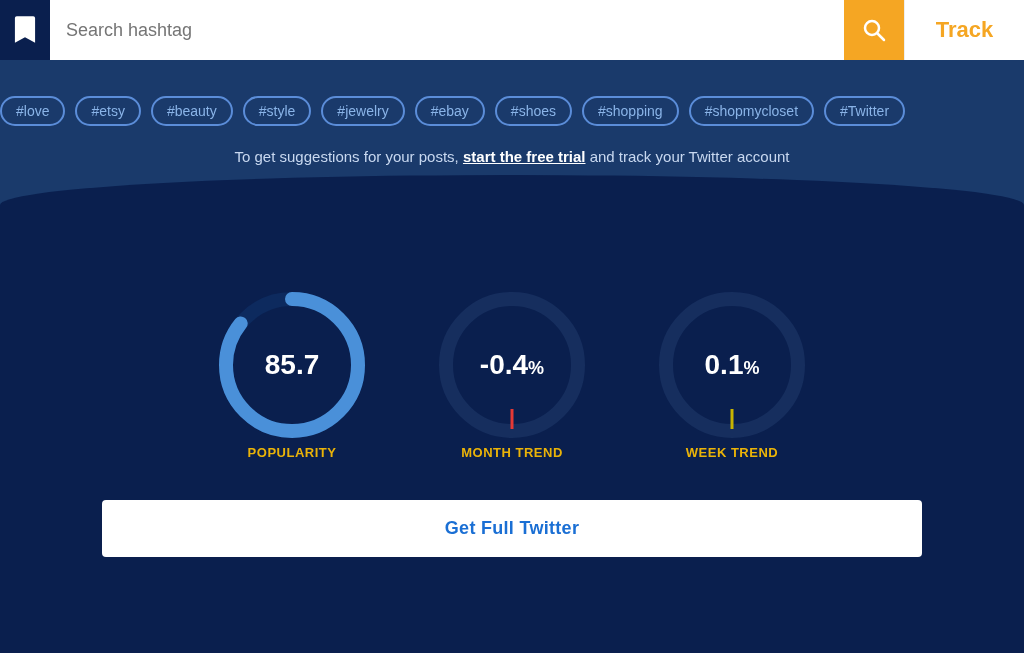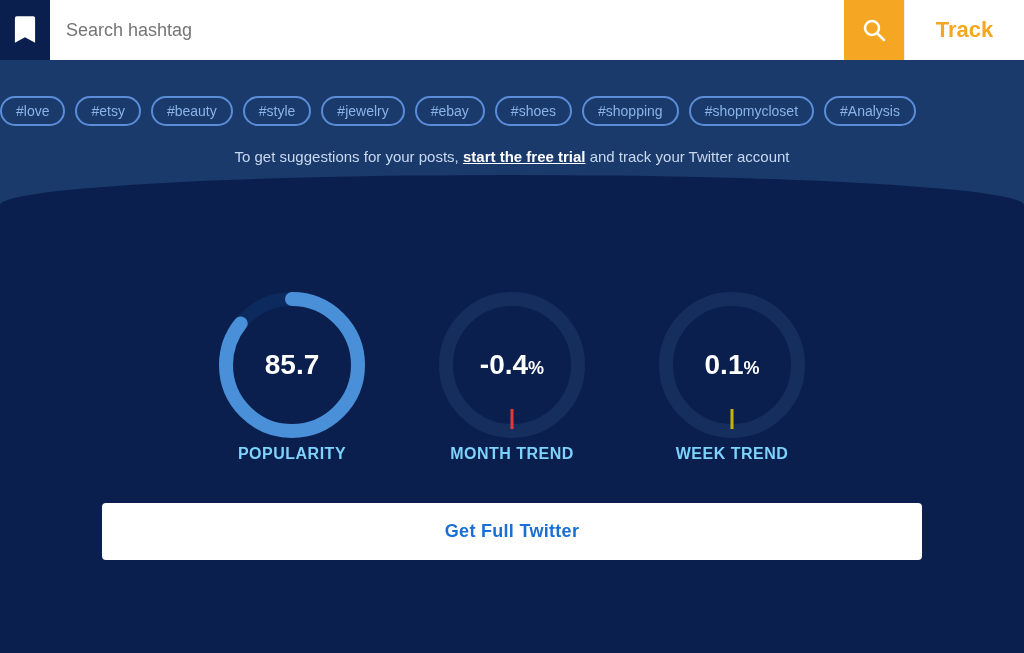--- a/index.html
+++ b/index.html
@@ -179,22 +179,22 @@
       font-weight: 900;
       text-align: center;
       white-space: nowrap;
     }
 
     .circle-value .percent {
       font-size: 18px;
     }
 
     .metric-label {
-      color: #7dd3fc;
-      font-size: 16px;
+      color: #eab308;
+      font-size: 13px;
       font-weight: 700;
       letter-spacing: 0.5px;
       text-align: center;
     }
 
     
     .trend-line-red {
       position: absolute;
       bottom: 16px;
       left: 50%;
@@ -254,21 +254,21 @@
         <span class="tag">#etsy</span>
         <span class="tag">#beauty</span>
         <span class="tag">#style</span>
         <span class="tag">#jewelry</span>
         <span class="tag">#ebay</span>
         <span class="tag">#shoes</span>
       </div>
     <div class="tags-row" id="tags-row-2">
         <span class="tag">#shopping</span>
         <span class="tag">#shopmycloset</span>
-        <span class="tag">#Analysis</span>
+        <span class="tag">#Twitter</span>
       </div>
   </div>
   <p class="suggestion-text">
     To get suggestions for your posts, <a href="#">start the free trial</a> and track your Twitter account
   </p>
 </div>
 
 <div class="metrics-section">
   <div class="metrics-row" id="metrics-row">
       <div class="metric-item">

